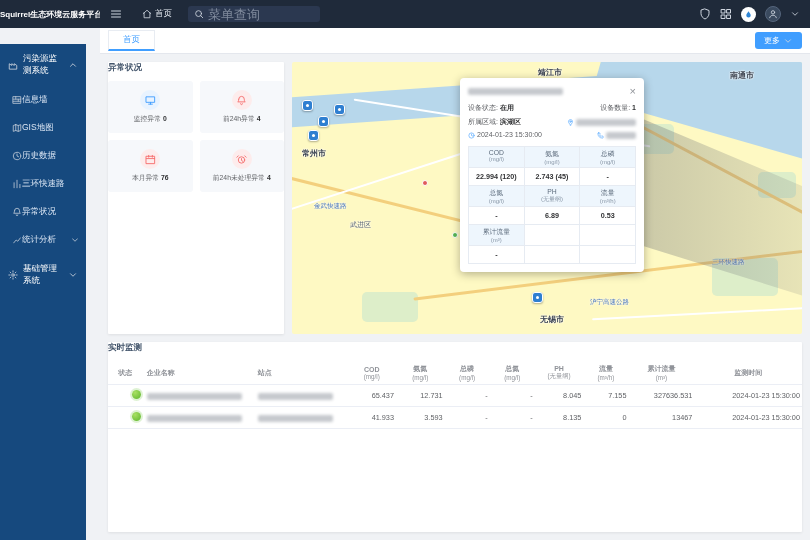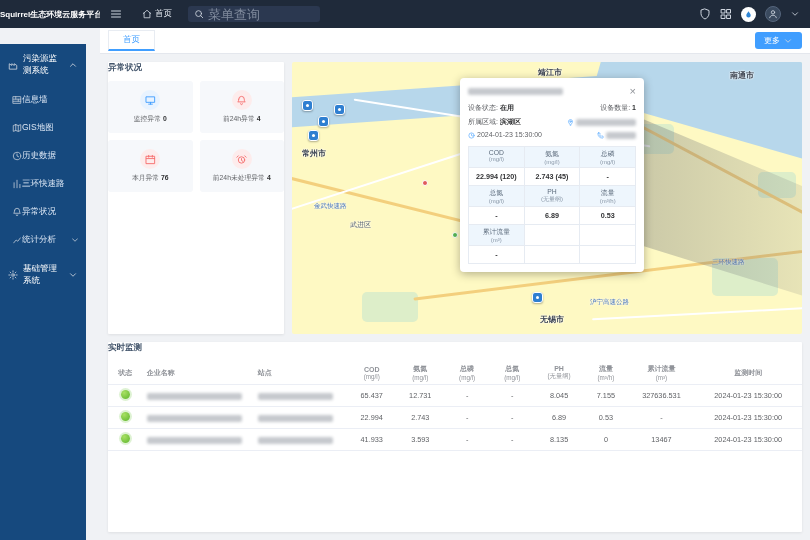--- a/index.html
+++ b/index.html
@@ -111,21 +111,21 @@
 
   
   .redacted{display:inline-block;height:7px;border-radius:2px;background:#c6c9ce;filter:blur(1.6px);vertical-align:middle}
   .w95{width:95px}.w75{width:75px}.w60{width:60px}.w30{width:30px}
 
   
   .monitor{grid-column:1/3;min-height:0;overflow:hidden}
   table{width:100%;border-collapse:collapse;table-layout:fixed}
   th{font-size:7px;color:#909399;font-weight:bold;border-bottom:1px solid #ebeef5;padding:3px 2px;text-align:center}
   th .unit{font-size:6.3px;font-weight:normal}
-  td{font-size:7.3px;color:#606266;border-bottom:1px solid #ebeef5;padding:5px 2px;text-align:center;white-space:nowrap;overflow:hidden}
+  td{font-size:7.3px;color:#606266;border-bottom:1px solid #ebeef5;padding:5px 2px;text-align:right;white-space:nowrap;overflow:hidden}
   td.l,th.l{text-align:left;padding-left:4px}
   .dot{display:inline-block;width:9px;height:9px;border-radius:50%;background:radial-gradient(circle at 35% 30%,#a8e063,#5cb52c);box-shadow:0 0 0 2px rgba(124,205,80,.25)}
 </style>
 </head>
 <body>
 
 <div class="app">
 
   <header class="topbar">
     <div class="logo">Squirrel生态环境云服务平台</div>
@@ -514,33 +514,20 @@
                 <td>-</td>
                 <td>8.045</td>
                 <td>7.155</td>
                 <td>327636.531</td>
                 <td>2024-01-23 15:30:00</td>
               </tr>
               <tr>
                 <td><span class="dot"></span></td>
                 <td class="l"><span class="redacted w95"></span></td>
                 <td class="l"><span class="redacted w75"></span></td>
-                <td>22.994</td>
-                <td>2.743</td>
-                <td>-</td>
-                <td>-</td>
-                <td>6.89</td>
-                <td>0.53</td>
-                <td>-</td>
-                <td>2024-01-23 15:30:00</td>
-              </tr>
-              <tr>
-                <td><span class="dot"></span></td>
-                <td class="l"><span class="redacted w95"></span></td>
-                <td class="l"><span class="redacted w75"></span></td>
                 <td>41.933</td>
                 <td>3.593</td>
                 <td>-</td>
                 <td>-</td>
                 <td>8.135</td>
                 <td>0</td>
                 <td>13467</td>
                 <td>2024-01-23 15:30:00</td>
               </tr>
             </tbody>

